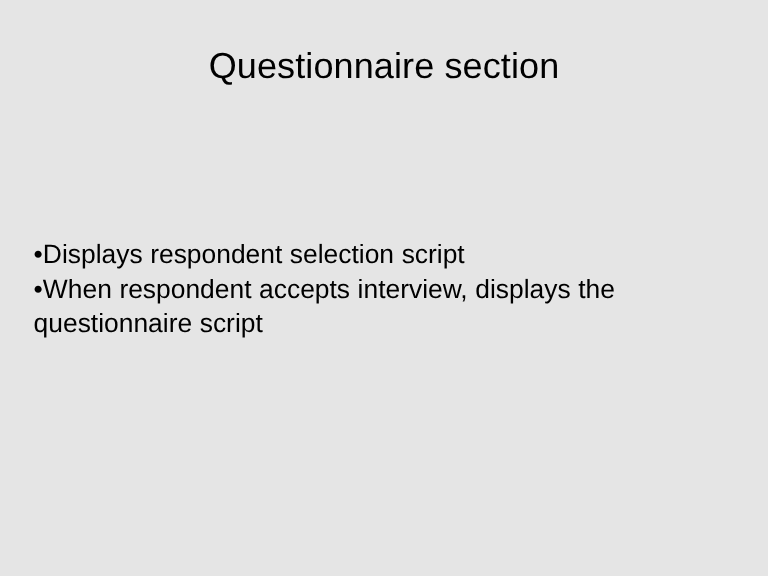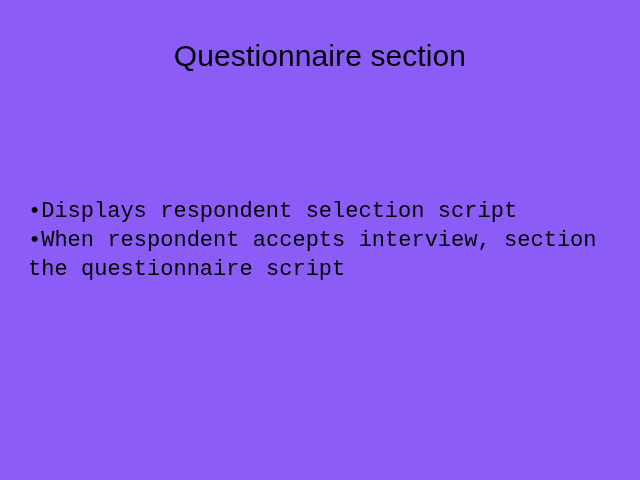--- a/index.html
+++ b/index.html
@@ -11,41 +11,40 @@
     height: 480px;
     background: #ffffff;
     font-family: "Liberation Sans", sans-serif;
     color: #000000;
     overflow: hidden;
   }
   .slide {
     position: relative;
     width: 640px;
     height: 480px;
-    background: #8b5cf6;
+    background: #e5e5e5;
   }
   .slide-title {
     position: absolute;
     left: 0;
     top: 38px;
     width: 640px;
     text-align: center;
     font-size: 30px;
     line-height: 36px;
     font-weight: 400;
     color: #000000;
     letter-spacing: 0.1px;
     white-space: nowrap;
   }
   .body-block {
     position: absolute;
     left: 28px;
     top: 197px;
     width: 586px;
-    font-family: Liberation Mono, monospace;
   }
   .bullet-line {
     font-size: 22px;
     line-height: 29px;
     font-weight: 400;
     color: #000000;
     text-indent: 0;
     padding: 0;
     margin: 0;
     white-space: normal;
@@ -61,17 +60,17 @@
 
 <div class="slide">
 
   <div class="slide-title">Questionnaire section</div>
 
   <div class="body-block">
 
     <p class="bullet-line"><span class="bullet-mark">•</span><span>Displays respondent selection script</span></p>
 
 
-    <p class="bullet-line"><span class="bullet-mark">•</span><span>When respondent accepts interview, section the questionnaire script</span></p>
+    <p class="bullet-line"><span class="bullet-mark">•</span><span>When respondent accepts interview, displays the questionnaire script</span></p>
 
   </div>
 
 </div>
 
 </body></html>

